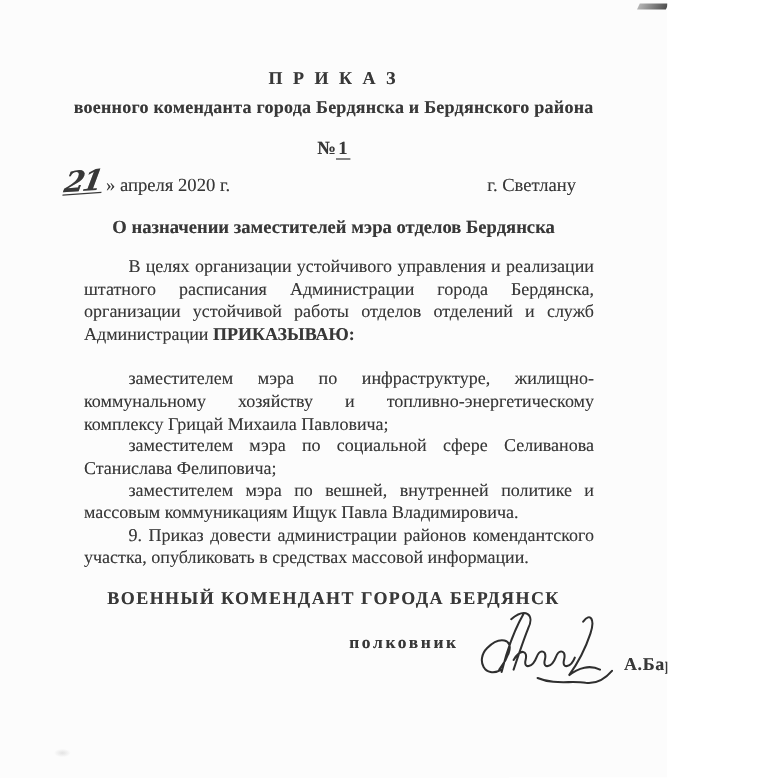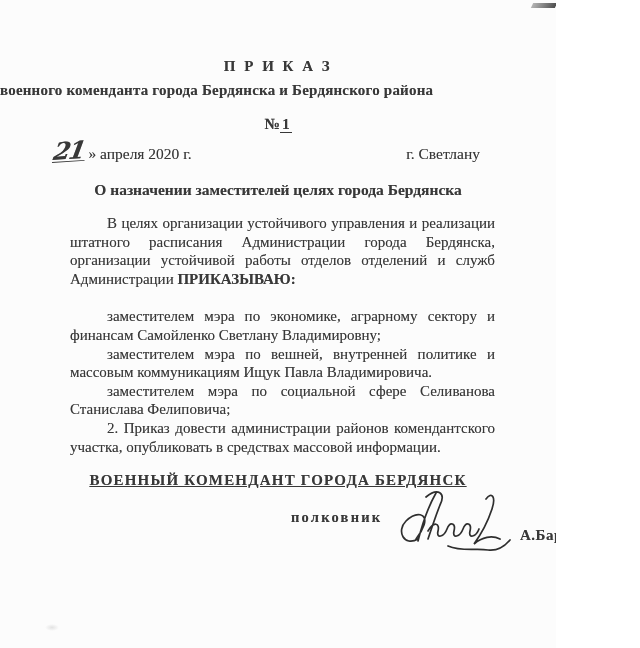--- a/index.html
+++ b/index.html
@@ -18,21 +18,21 @@
   .doc-title {
     padding-top: 58px;
     text-align: center;
     font-weight: 700;
     font-size: 15px;
     letter-spacing: 2.5px;
     line-height: 17px;
   }
   .doc-subtitle {
     margin-top: 6px;
-    text-align: left;
+    text-align: center;
     font-weight: 700;
     font-size: 15px;
     line-height: 18px;
     letter-spacing: 0.2px;
   }
   .doc-number {
     margin-top: 15px;
     text-align: center;
     font-weight: 700;
     font-size: 15.5px;
@@ -77,21 +77,20 @@
   }
   .para { margin: 0; text-indent: 37px; }
   .list { margin-top: 19px; }
   .sig-title {
     margin-top: 15px;
     text-align: center;
     font-weight: 700;
     font-size: 15px;
     letter-spacing: 1.2px;
     line-height: 18px;
-    text-decoration: underline;
   }
   .sig-row { position: relative; height: 88px; }
   .sig-rank {
     position: absolute; left: 291px; top: 20px;
     font-weight: 700; font-size: 14.5px; letter-spacing: 2.2px;
   }
   .sig-scrawl { position: absolute; left: 392px; top: 0; width: 122px; height: 66px; }
   .sig-name {
     position: absolute; left: 520px; top: 38px;
     font-weight: 700; font-size: 15px; letter-spacing: 0.5px;
@@ -124,29 +123,29 @@
   <div class="doc-title">П Р И К А З</div>
   <div class="doc-subtitle">военного коменданта города Бердянска и Бердянского района</div>
 
   <div class="doc-number"><span>№</span><span class="num-underline">1</span></div>
 
   <div class="date-row">
     <div class="date-left"><span class="handwritten">21</span><span>» апреля 2020 г.</span></div>
     <div class="place">г. Светлану</div>
   </div>
 
-  <div class="doc-subject">О назначении заместителей целях города Бердянска</div>
+  <div class="doc-subject">О назначении заместителей мэра отделов Бердянска</div>
 
   <div class="body">
     <p class="para"><span>В целях организации устойчивого управления и реализации штатного расписания Администрации города Бердянска, организации устойчивой работы отделов отделений и служб Администрации </span><b>ПРИКАЗЫВАЮ:</b></p>
     <div class="list">
-      <p class="para">заместителем мэра по экономике, аграрному сектору и финансам Самойленко Светлану Владимировну;</p>
+      <p class="para">заместителем мэра по инфраструктуре, жилищно-коммунальному хозяйству и топливно-энергетическому комплексу Грицай Михаила Павловича;</p>
+      <p class="para">заместителем мэра по социальной сфере Селиванова Станислава Фелиповича;</p>
       <p class="para">заместителем мэра по вешней, внутренней политике и массовым коммуникациям Ищук Павла Владимировича.</p>
-      <p class="para">заместителем мэра по социальной сфере Селиванова Станислава Фелиповича;</p>
-      <p class="para">2. Приказ довести администрации районов комендантского участка, опубликовать в средствах массовой информации.</p>
+      <p class="para">9. Приказ довести администрации районов комендантского участка, опубликовать в средствах массовой информации.</p>
     </div>
   </div>
 
   <div class="sig-title">ВОЕННЫЙ КОМЕНДАНТ ГОРОДА БЕРДЯНСК</div>
 
   <div class="sig-row">
     <span class="sig-rank">полковник</span>
     <svg class="sig-scrawl" viewBox="0 0 122 66" xmlns="http://www.w3.org/2000/svg">
       <path d="M26,50 C12,58 4,42 14,32 C24,22 36,24 32,36 C28,48 20,52 26,50
                M44,4 C36,18 30,36 26,52

